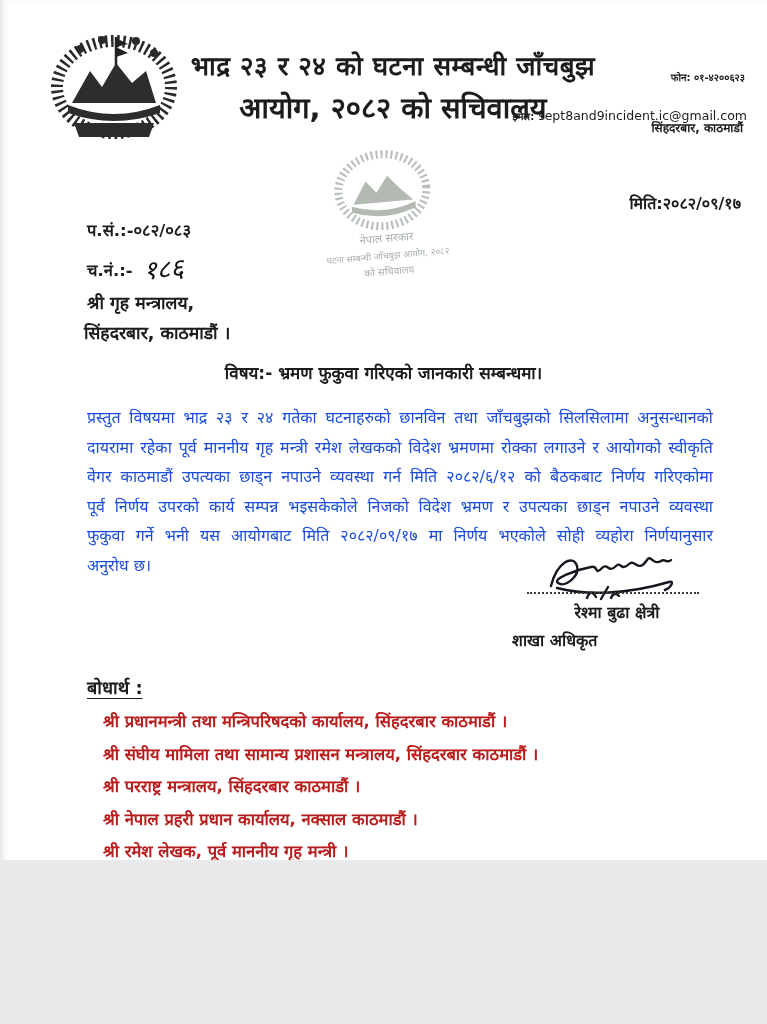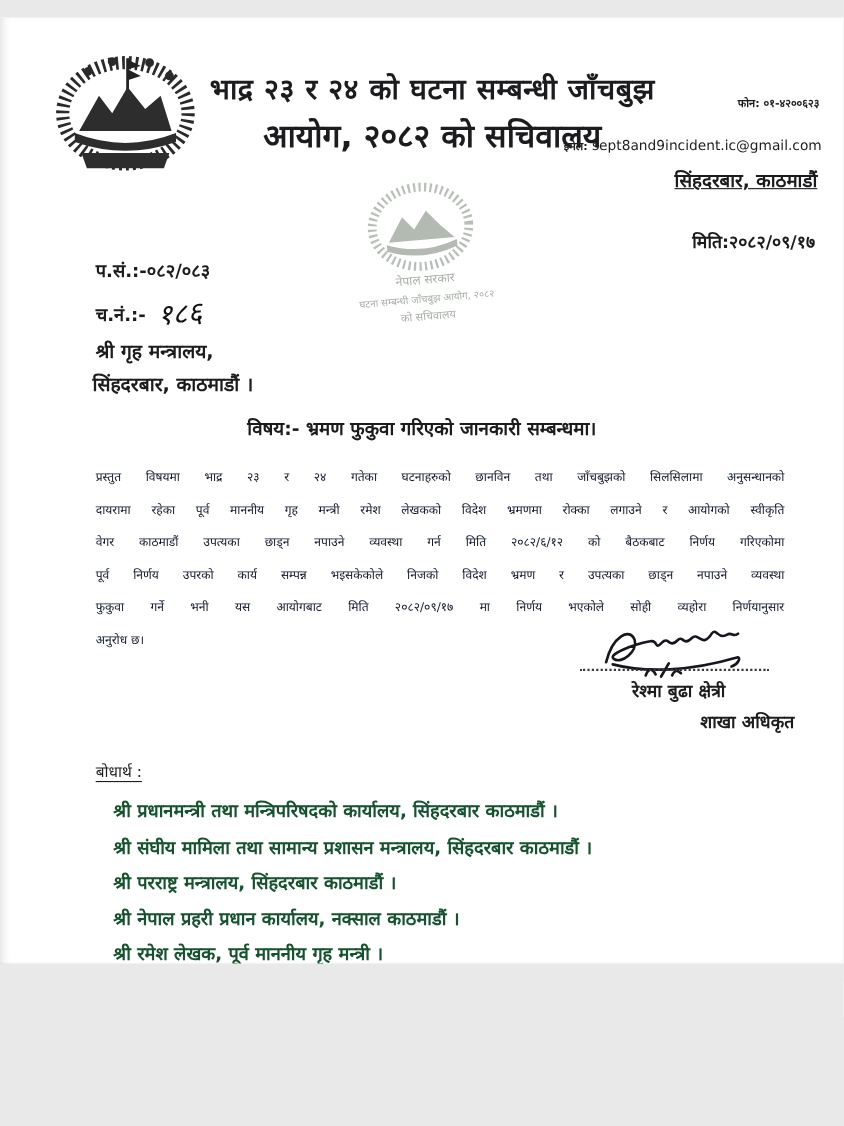--- a/index.html
+++ b/index.html
@@ -1,66 +1,66 @@
 <!DOCTYPE html>
 <html><head>
 <meta charset="utf-8">
 <style>
   * { margin: 0; padding: 0; box-sizing: border-box; }
   html, body { background: #e9e9e9; }
   body { font-family: "DejaVu Sans", "Liberation Sans", sans-serif; }
   .page {
     position: relative;
     width: 767px; height: 860px;
-    margin: 16px auto;
+    margin: 0 auto;
     background: #ffffff;
     color: #1c1c1e;
     overflow: hidden;
     box-shadow: inset 6px 0 10px -6px rgba(0,0,0,.18);
   }
   .abs { position: absolute; }
 
   
   .title-block { left: 168px; top: 44px; width: 450px; text-align: center; }
   .title-line1 { font-size: 26px; font-weight: 700; line-height: 44px; letter-spacing: .5px; }
   .title-line2 { font-size: 29px; font-weight: 700; line-height: 40px; }
   .contact-phone { top: 70px; right: 22px; font-size: 10px; font-weight: 700; }
   .contact-email { top: 108px; right: 20px; font-size: 12.5px; }
   .contact-email .lbl { font-size: 10px; font-weight: 700; }
-  .contact-address { top: 136px; right: 24px; font-size: 17px; font-weight: 700; text-decoration: underline; }
+  .contact-address { top: 119px; right: 24px; font-size: 12px; font-weight: 700; }
 
   
   .date-line { top: 192px; right: 26px; font-size: 16px; font-weight: 700; }
   .ref-no { left: 87px; top: 218px; font-size: 16.5px; font-weight: 700; }
   .dispatch-no { left: 87px; top: 248px; font-size: 16.5px; font-weight: 700; }
   .dispatch-no .hand {
     display: inline-block; font-size: 26px; font-weight: 400;
     font-family: "DejaVu Serif", serif; font-style: italic;
     transform: rotate(-4deg) translateY(2px); margin-left: 10px; color: #111;
   }
 
   .recipient-1 { left: 87px; top: 290px; font-size: 17.5px; font-weight: 700; }
   .recipient-2 { left: 84px; top: 320px; font-size: 17.5px; font-weight: 700; }
 
   .subject { left: 0; top: 361px; width: 767px; text-align: center; font-size: 17px; font-weight: 700; }
 
   
-  .body-block { left: 87px; top: 403px; width: 626px; font-size: 11px; color: #0f172a; }
+  .body-block { left: 87px; top: 403px; width: 626px; font-size: 16px; color: #1d4ed8; }
   .body-line { line-height: 29.5px; text-align: justify; text-align-last: justify; white-space: normal; }
   .body-line.last { text-align: right; text-align-last: left; }
 
   
   .sig-art { left: 543px; top: 552px; }
   .sig-dots { left: 527px; top: 592px; width: 172px; border-bottom: 2px dotted #3a3a3a; height: 0; }
   .sig-name { left: 512px; top: 601px; width: 210px; text-align: center; font-size: 16px; font-weight: 700; }
-  .sig-role { left: 512px; top: 629px; width: 210px; text-align: right; font-size: 16px; font-weight: 700; }
+  .sig-role { left: 512px; top: 629px; width: 210px; text-align: left; font-size: 16px; font-weight: 700; }
 
   
-  .cc-heading { left: 87px; top: 675px; font-size: 14px; font-weight: 400; text-decoration: underline; text-underline-offset: 4px; }
-  .cc-list { left: 103px; top: 706px; width: 600px; font-size: 16.5px; font-weight: 700; color: #14532d; }
+  .cc-heading { left: 87px; top: 675px; font-size: 18px; font-weight: 700; text-decoration: underline; text-underline-offset: 4px; }
+  .cc-list { left: 103px; top: 706px; width: 600px; font-size: 16.5px; font-weight: 700; color: #b91c1c; }
   .cc-item { line-height: 32.5px; }
 
   
   .emblem { left: 50px; top: 27px; }
   .stamp { left: 303px; top: 146px; opacity: .62; transform: rotate(-5deg); }
 
   
   .cs-badge {
     left: 31px; top: 956px; width: 37px; height: 37px;
     border: 4px solid #a9a9a9; border-radius: 8px;

